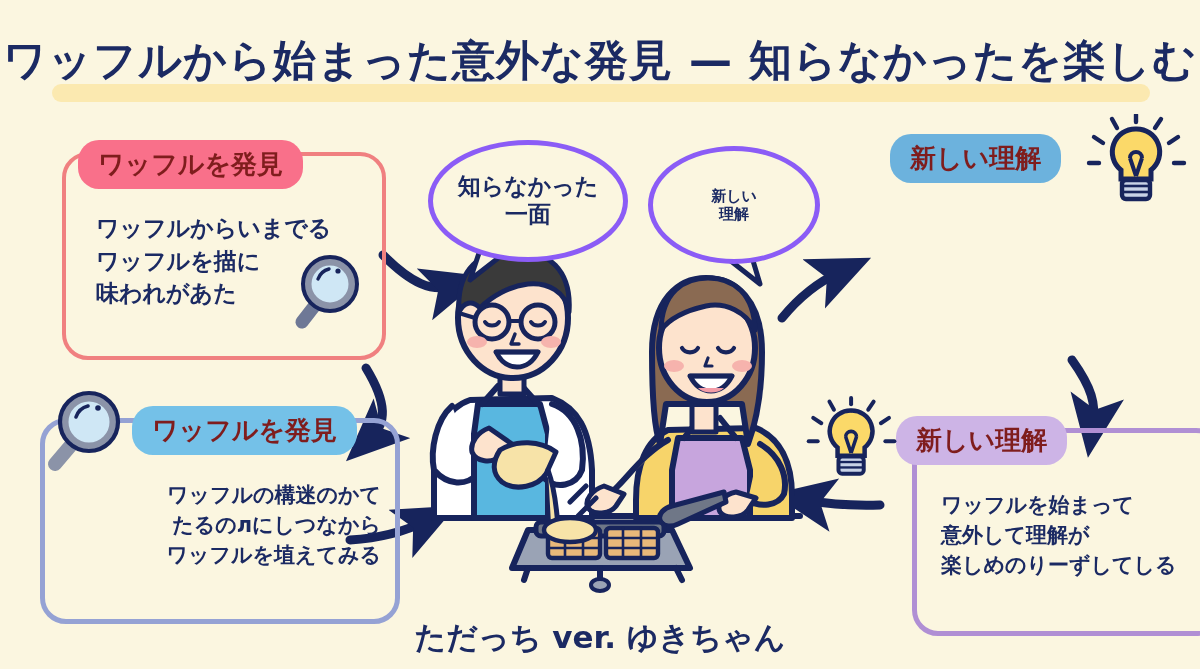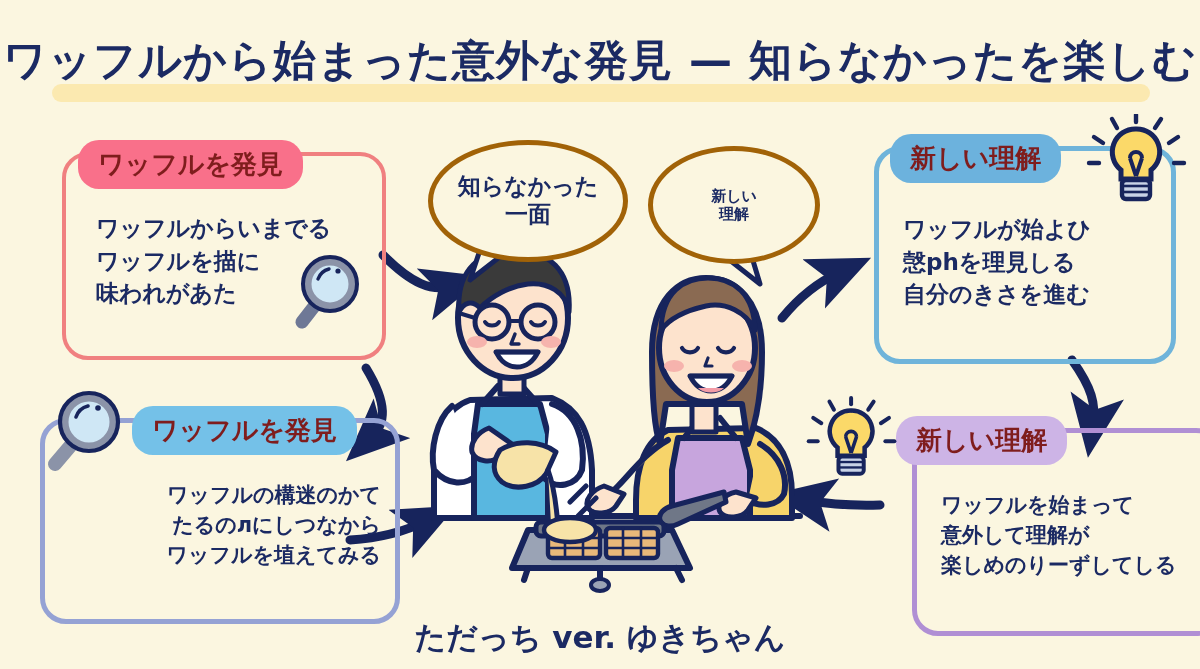--- a/index.html
+++ b/index.html
@@ -51,21 +51,21 @@
   #pill-tr{left:890px;top:134px;background:#6cb2dd;}
   #card-br{left:866px;top:428px;width:300px;height:198px;border-width:5px;border-color:#b08fd4;margin-left:46px;}
   #pill-br{left:896px;top:416px;background:#cdb4e6;}
 
   #card-bl .body{left:34px;top:58px;font-size:21px;}
   #card-tr .body{left:24px;top:62px;font-size:23px;}
   #card-br .body{left:24px;top:58px;font-size:21px;}
 
   
   .bubble{
-    position:absolute;border:5px solid #a16207;border-radius:50%;
+    position:absolute;border:5px solid #8b5cf6;border-radius:50%;
     background:#fbf6e0;display:flex;align-items:center;justify-content:center;
     color:#1b2a63;font-weight:700;text-align:center;line-height:1.2;
   }
   #bubble-left{left:428px;top:140px;width:190px;height:112px;font-size:23px;}
   #bubble-right{left:648px;top:146px;width:162px;height:108px;font-size:15px;justify-content:center;}
 
   
   .caption{
     position:absolute;left:0;top:582px;width:1200px;text-align:center;
     color:#1b2a63;font-weight:700;font-size:31px;margin-top:35px;
@@ -125,25 +125,20 @@
   <div class="pill" id="pill-bl">ワッフルを発見</div>
 
   <svg class="icon-abs" style="left:44px;top:386px;" width="86" height="90" viewBox="0 0 86 90">
     <line x1="28" y1="58" x2="11" y2="78" stroke="#8b93a8" stroke-width="14" stroke-linecap="round"></line>
     <circle cx="45" cy="36" r="25" fill="#cfe7f5" stroke="#8b93a8" stroke-width="9"></circle>
     <circle cx="45" cy="36" r="29" fill="none" stroke="#17245c" stroke-width="4.2"></circle>
     <path d="M32,31 a17,17 0 0 1 12,-11" fill="none" stroke="#17245c" stroke-width="3.6" stroke-linecap="round"></path>
     <circle cx="54" cy="22" r="2.8" fill="#17245c"></circle>
   </svg>
 
-  <div class="card" id="card-tr">
-    <div class="body">ワッフルが始よひ
-愨phを理見しる
-自分のきさを進む</div>
-  </div>
   <div class="pill" id="pill-tr">新しい理解</div>
 
   <svg class="icon-abs" style="left:1086px;top:114px;" width="102" height="104" viewBox="0 0 102 104">
     <g stroke="#17245c" stroke-width="4.4" stroke-linecap="round">
       <line x1="50" y1="8" x2="50" y2="1"></line>
       <line x1="31" y1="14" x2="26" y2="5"></line>
       <line x1="69" y1="14" x2="75" y2="5"></line>
       <line x1="17" y1="29" x2="8" y2="23"></line>
       <line x1="83" y1="29" x2="92" y2="23"></line>
       <line x1="13" y1="49" x2="3" y2="49"></line>

